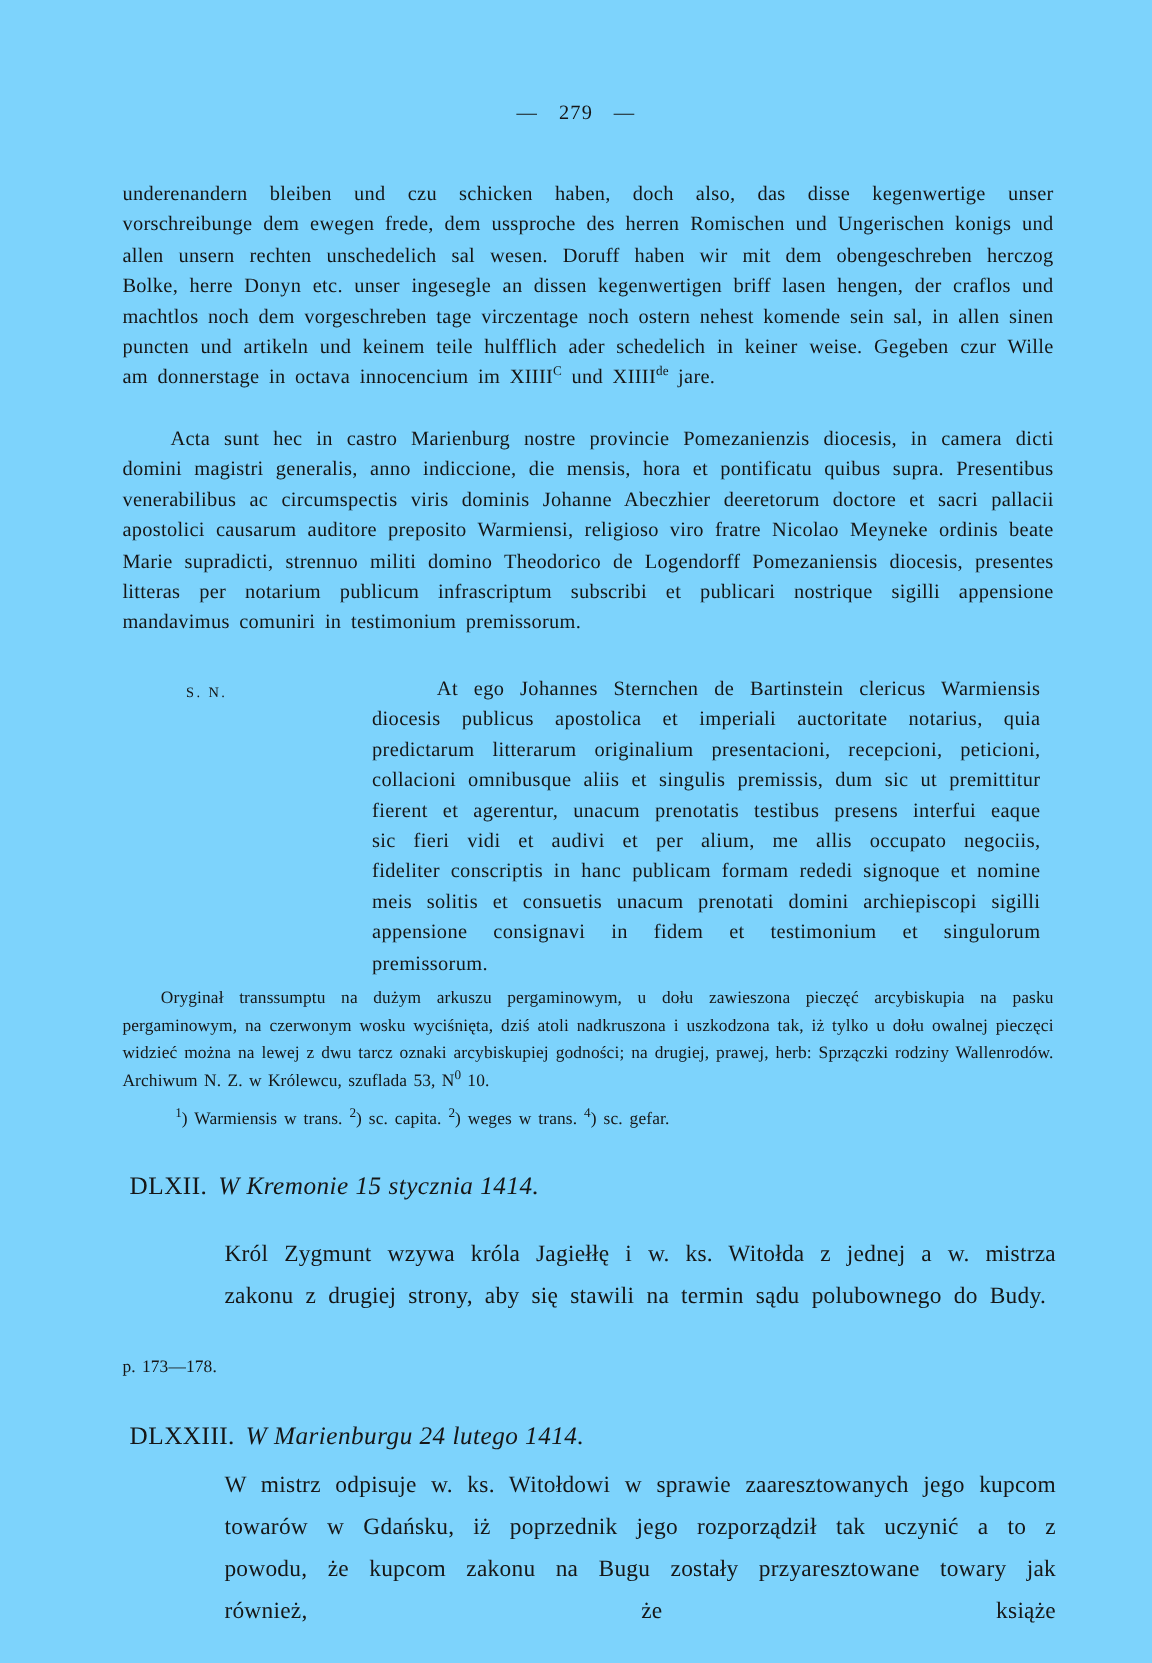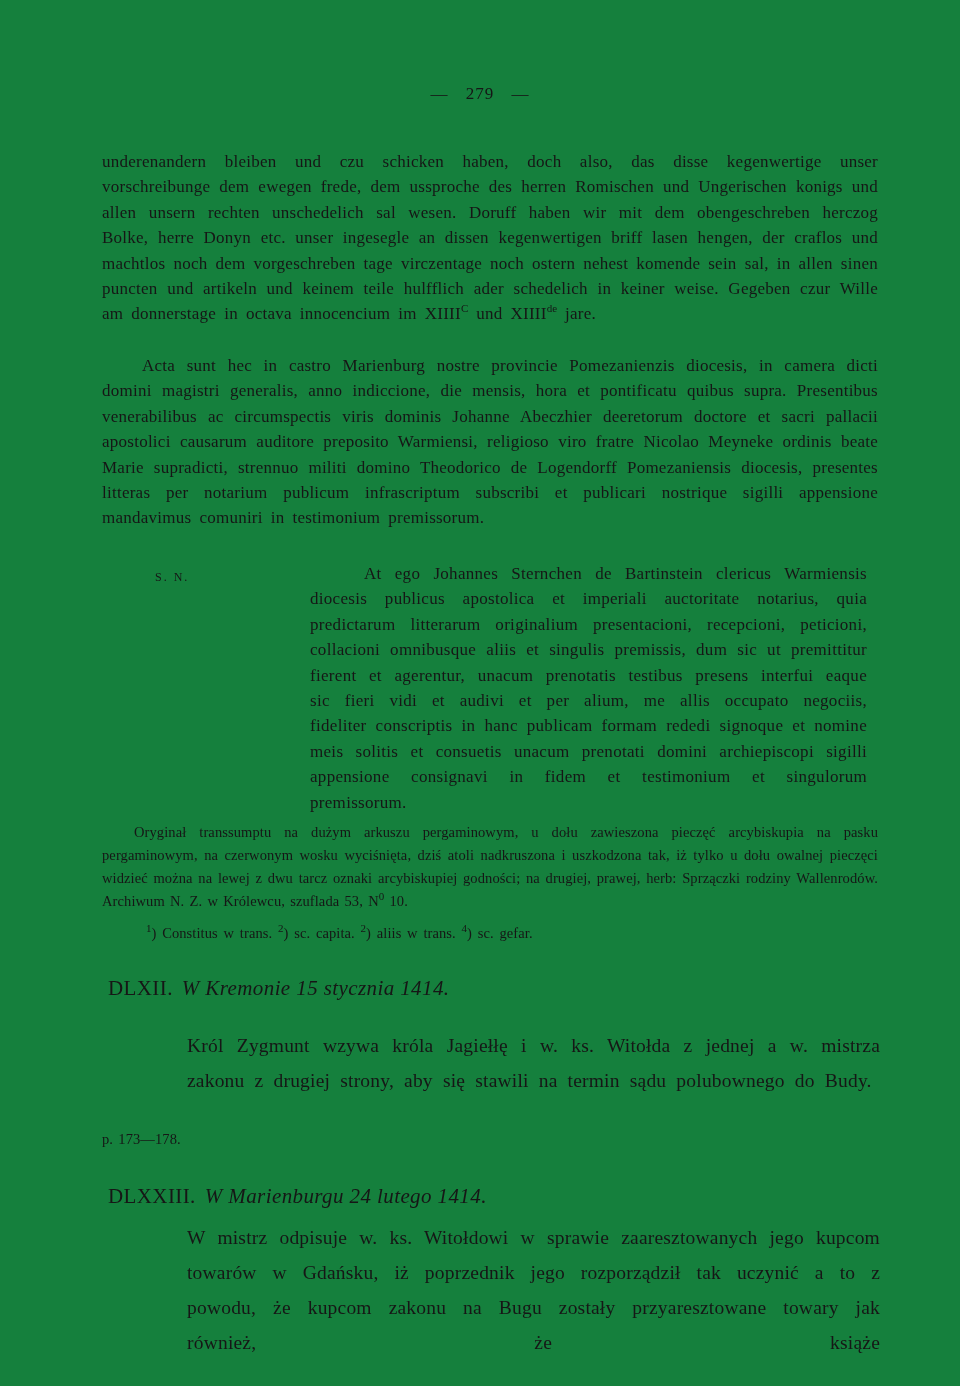--- a/index.html
+++ b/index.html
@@ -1,20 +1,20 @@
 <!DOCTYPE html>
 <html><head>
 <meta charset="utf-8">
 <style>
   html,body{margin:0;padding:0;background:#e9e9e9;}
   .page{
     position:relative;
     width:960px;height:1386px;
     margin:0 auto;
-    background:#15803d;
+    background:#7dd3fc;
     font-family:"Liberation Serif", serif;
     color:#161616;
     overflow:hidden;
   }
   .abs{position:absolute;}
   .body-text{
     font-size:17px;line-height:25.4px;
     text-align:justify;
     word-spacing:3.5px;letter-spacing:0.25px;
   }
@@ -70,23 +70,23 @@
 
   <p class="abs body-text" id="para2">Acta sunt hec in castro Marienburg nostre provincie Pomezanienzis diocesis, in camera dicti domini magistri generalis, anno indiccione, die mensis, hora et pontificatu quibus supra. Presentibus venerabilibus ac circumspectis viris dominis Johanne Abeczhier deeretorum doctore et sacri pallacii apostolici causarum auditore preposito Warmiensi, religioso viro fratre Nicolao Meyneke ordinis beate Marie supradicti, strennuo militi domino Theodorico de Logendorff Pomezaniensis diocesis, presentes litteras per notarium publicum infrascriptum subscribi et publicari nostrique sigilli appensione mandavimus comuniri in testimonium premissorum.</p>
 
   <div class="abs" id="sn">S. N.</div>
 
   <p class="abs body-text" id="attest">At ego Johannes Sternchen de Bartinstein clericus Warmiensis diocesis publicus apostolica et imperiali auctoritate notarius, quia predictarum litterarum originalium presentacioni, recepcioni, peticioni, collacioni omnibusque aliis et singulis premissis, dum sic ut premittitur fierent et agerentur, unacum prenotatis testibus presens interfui eaque sic fieri vidi et audivi et per alium, me allis occupato negociis, fideliter conscriptis in hanc publicam formam rededi signoque et nomine meis solitis et consuetis unacum prenotati domini archiepiscopi sigilli appensione consignavi in fidem et testimonium et singulorum premissorum.</p>
 
   <p class="abs small" id="prov"><span>Oryginał transsumptu na dużym arkuszu pergaminowym, u dołu zawieszona pieczęć arcybiskupia na pasku pergaminowym, na czerwonym wosku wyciśnięta, dziś atoli nadkruszona i uszkodzona tak, iż tylko u dołu owalnej pieczęci widzieć można na lewej z dwu tarcz oznaki arcybiskupiej godności; na drugiej, prawej, herb: Sprzączki rodziny Wallenrodów. Archiwum N. Z. w Królewcu, szuflada 53, N</span><sup>0</sup><span> 10.</span></p>
 
   <div class="abs small" id="foot">
-    <span><sup>1</sup><span>) Constitus w trans. </span></span>
+    <span><sup>1</sup><span>) Warmiensis w trans. </span></span>
     <span><sup>2</sup><span>) sc. capita. </span></span>
-    <span><sup>2</sup><span>) aliis w trans. </span></span>
+    <span><sup>2</sup><span>) weges w trans. </span></span>
     <span><sup>4</sup><span>) sc. gefar.</span></span>
   </div>
 
   <div class="abs entry-head" id="e1head">
     <span class="num">DLXII.</span><span class="title">W Kremonie 15 stycznia 1414.</span>
   </div>
 
   <p class="abs summary" id="e1sum">Król Zygmunt wzywa króla Jagiełłę i w. ks. Witołda z jednej a w. mistrza zakonu z drugiej strony, aby się stawili na termin sądu polubownego do Budy.</p>
 
 

